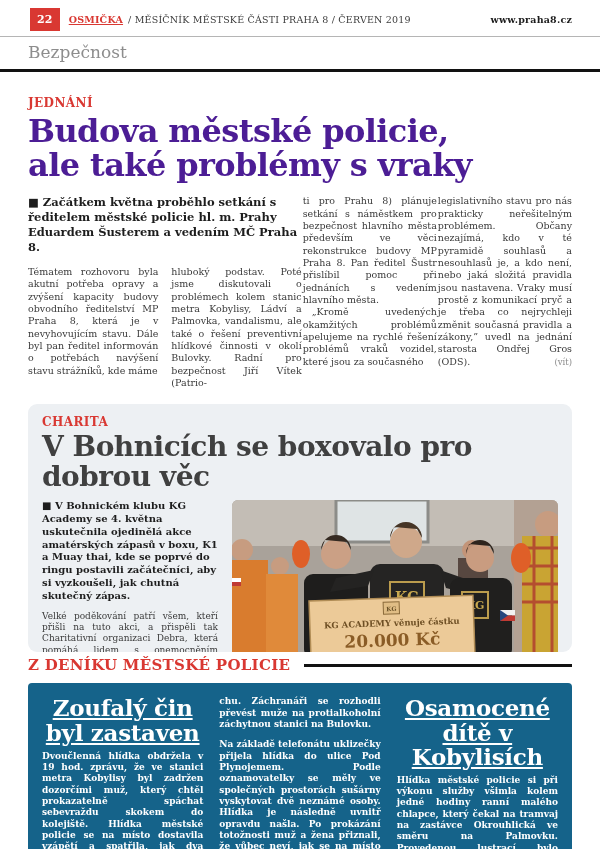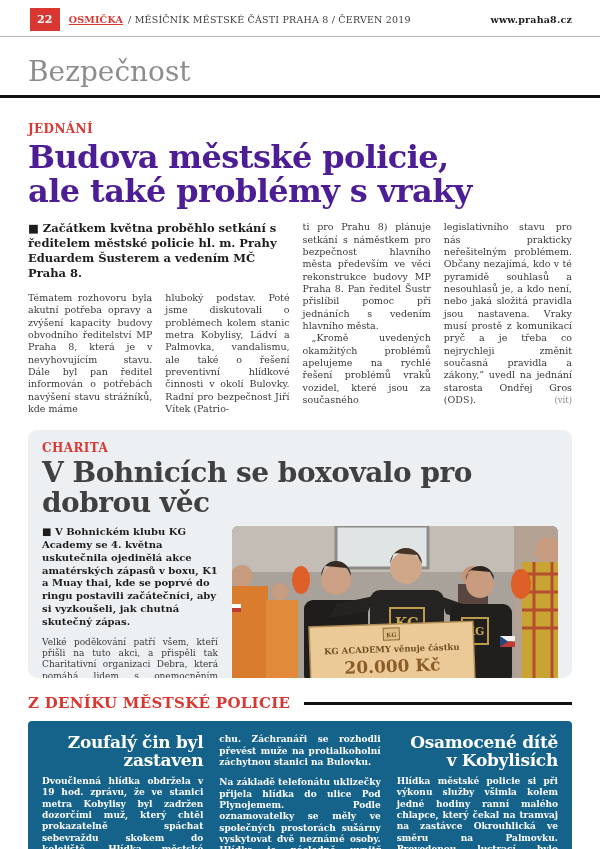--- a/index.html
+++ b/index.html
@@ -9,29 +9,29 @@
 
   
   .masthead{display:flex;align-items:center;height:24px;margin-top:7px;
             font-size:9.5px;letter-spacing:.2px;}
   .pagenum{background:var(--red);color:#fff;font-weight:bold;font-size:11px;
            padding:5px 7px 5px 7px;margin-left:2px;}
   .brand{color:var(--red);font-weight:bold;margin-left:9px;text-decoration:underline;}
   .issue{color:#3c3c3c;margin-left:5px;}
   .site{margin-left:auto;font-weight:bold;color:#1c1c1c;}
   .rule-thin{border-top:1px solid #b5b5b5;margin-top:5px;}
-  .section-title{font-size:28px;color:#8d8d8d;margin-top:18px;margin-bottom:7px;}
+  .section-title{font-size:17px;color:#8d8d8d;margin-top:5px;margin-bottom:7px;}
   .rule-thick{border-top:3.5px solid #121212;}
 
   
   .kicker{color:var(--red);font-weight:bold;font-size:12px;letter-spacing:.4px;}
   .a1 .kicker{margin-top:24px;margin-bottom:5px;}
   .headline1{font-size:32px;line-height:1.05;font-weight:bold;color:#4c1d95;
              letter-spacing:-.6px;margin:0;}
-  .a1-body{display:flex;gap:13px;margin-top:13px;font-size:9.5px;line-height:1.3;
+  .a1-body{display:flex;gap:1px;margin-top:13px;font-size:9.5px;line-height:1.3;
            color:#3a3a3a;text-align:justify;}
   .a1-left{flex:2.04;display:flex;flex-direction:column;}
   .lead{font-weight:bold;font-size:11.5px;line-height:1.3;color:#1d1d1d;
         margin:0 0 11px 0;text-align:left;}
   .lead-cols{display:flex;gap:13px;flex:1;}
   .col{flex:1;}
   .col p{margin:0;}
   .col p + p{text-indent:9px;}
   .a1-c3,.a1-c4{flex:1;}
   .rel{position:relative;}
@@ -46,29 +46,29 @@
   .charita-text{width:176px;flex:none;font-size:9px;line-height:1.27;
                 color:#3a3a3a;text-align:justify;}
   .charita-text .lead2{font-weight:bold;font-size:10px;line-height:1.28;
                        color:#1d1d1d;margin:0 0 8px 0;text-align:left;}
   .charita-text p{margin:0;}
   .photo-col{flex:1;min-width:0;}
   .photo-frame{border-radius:6px;overflow:hidden;height:158px;}
   .photo-frame svg{display:block;}
 
   
-  .diary-head{display:flex;align-items:center;margin-top:16px;}
+  .diary-head{display:flex;align-items:center;margin-top:4px;}
   .diary-head .kicker{font-size:15px;letter-spacing:.3px;}
   .diary-line{flex:1;border-top:3px solid #121212;margin-left:14px;}
   .police-box{background:var(--teal);border-radius:4px;margin-top:9px;
               padding:13px 14px;display:flex;gap:16px;height:192px;
               overflow:hidden;color:#fff;}
   .pcol{flex:1;font-size:9px;line-height:1.26;text-align:justify;}
-  .pcol h3{font-size:17px;line-height:1.05;letter-spacing:-.3px;margin:0 0 6px 0;
-           color:#fff;text-align:right;}
+  .pcol h3{font-size:23px;line-height:1.05;letter-spacing:-.3px;margin:0 0 6px 0;
+           color:#fff;text-align:center;text-decoration:underline;}
   .pcol p{margin:0 0 9px 0;font-weight:bold;}
   .pcol p:last-child{margin-bottom:0;}
 </style>
 </head>
 <body>
 
 <div class="inner masthead">
   <span class="pagenum">22</span>
   <span class="brand">OSMIČKA</span>
   <span class="issue">/ MĚSÍČNÍK MĚSTSKÉ ČÁSTI PRAHA 8 / ČERVEN 2019</span>

